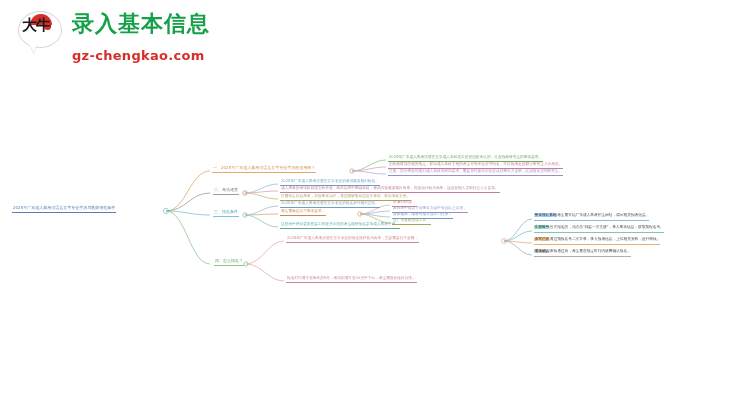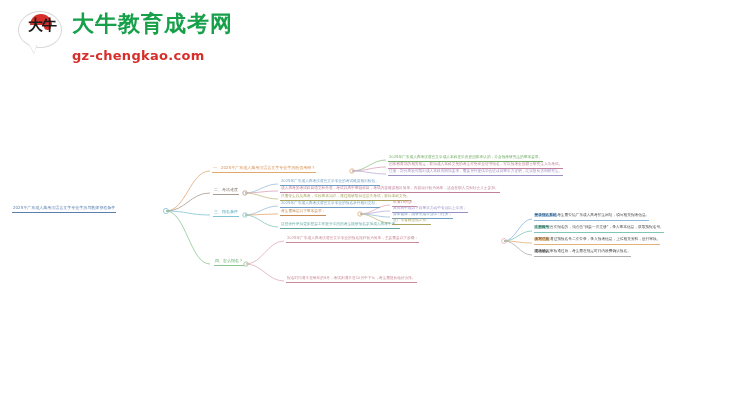--- a/index.html
+++ b/index.html
@@ -61,21 +61,20 @@
   .mark-glyph {
     position: absolute;
     left: 4px; top: 8px;
     width: 34px; height: 26px;
     color: #1a1a1a;
     font-size: 15px;
     font-weight: bold;
     line-height: 13px;
     font-family: "DejaVu Sans", sans-serif;
     letter-spacing: -1px;
-    text-align: right;
   }
   #logo-text {
     position: absolute;
     left: 72px; top: 12px;
   }
   #brand-cn {
     color: #17a04a;
     font-size: 22px;
     font-weight: bold;
     letter-spacing: 1px;
@@ -165,21 +164,21 @@
 
 <div id="header">
   <div id="logo-mark">
     <div class="bubble"></div>
     <div class="bubble-tail"></div>
     <div class="red-dome"></div>
     <div class="red-dot"></div>
     <div class="mark-glyph">大牛</div>
   </div>
   <div id="logo-text">
-    <div id="brand-cn">大牛教育成考网</div>
+    <div id="brand-cn">录入基本信息</div>
     <div id="brand-url">gz-chengkao.com</div>
   </div>
 </div>
 
 <div id="mindmap">
 
   <svg id="edges" viewBox="0 0 750 340" preserveAspectRatio="none">
     <g fill="none" stroke-width="0.8">
 
       <circle cx="166" cy="141" r="2.6" fill="#ffffff" stroke="#7fc3d4" stroke-width="0.8"></circle>

